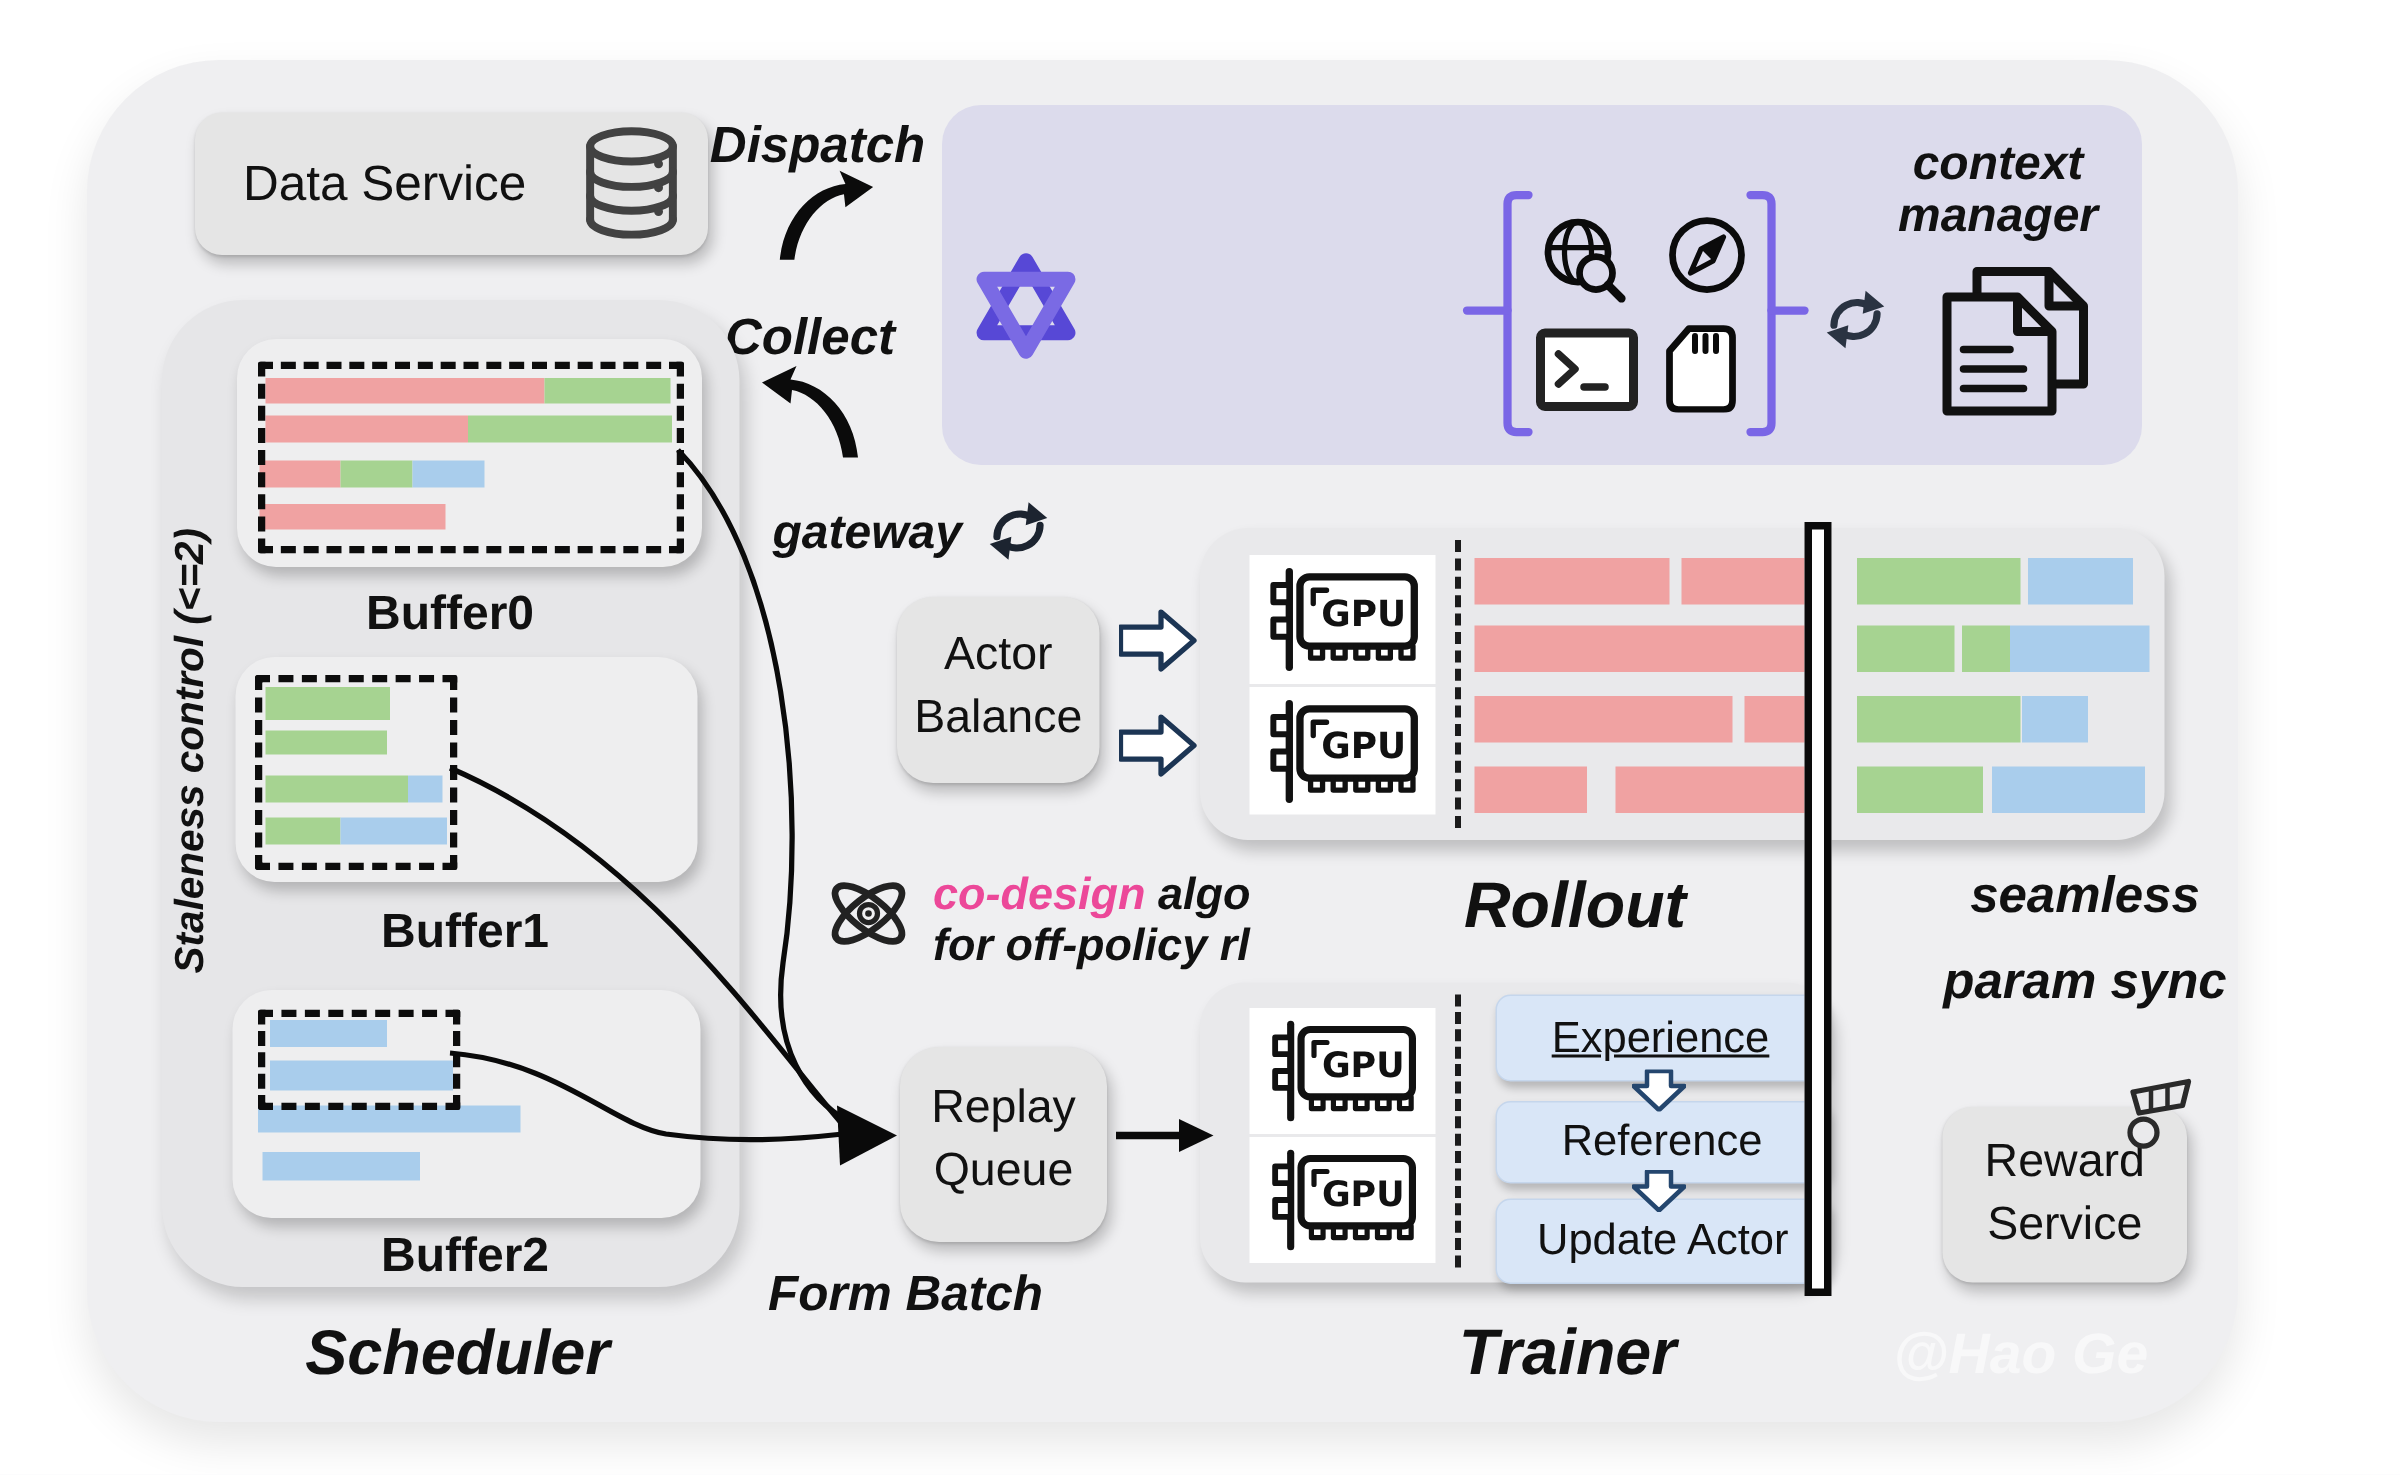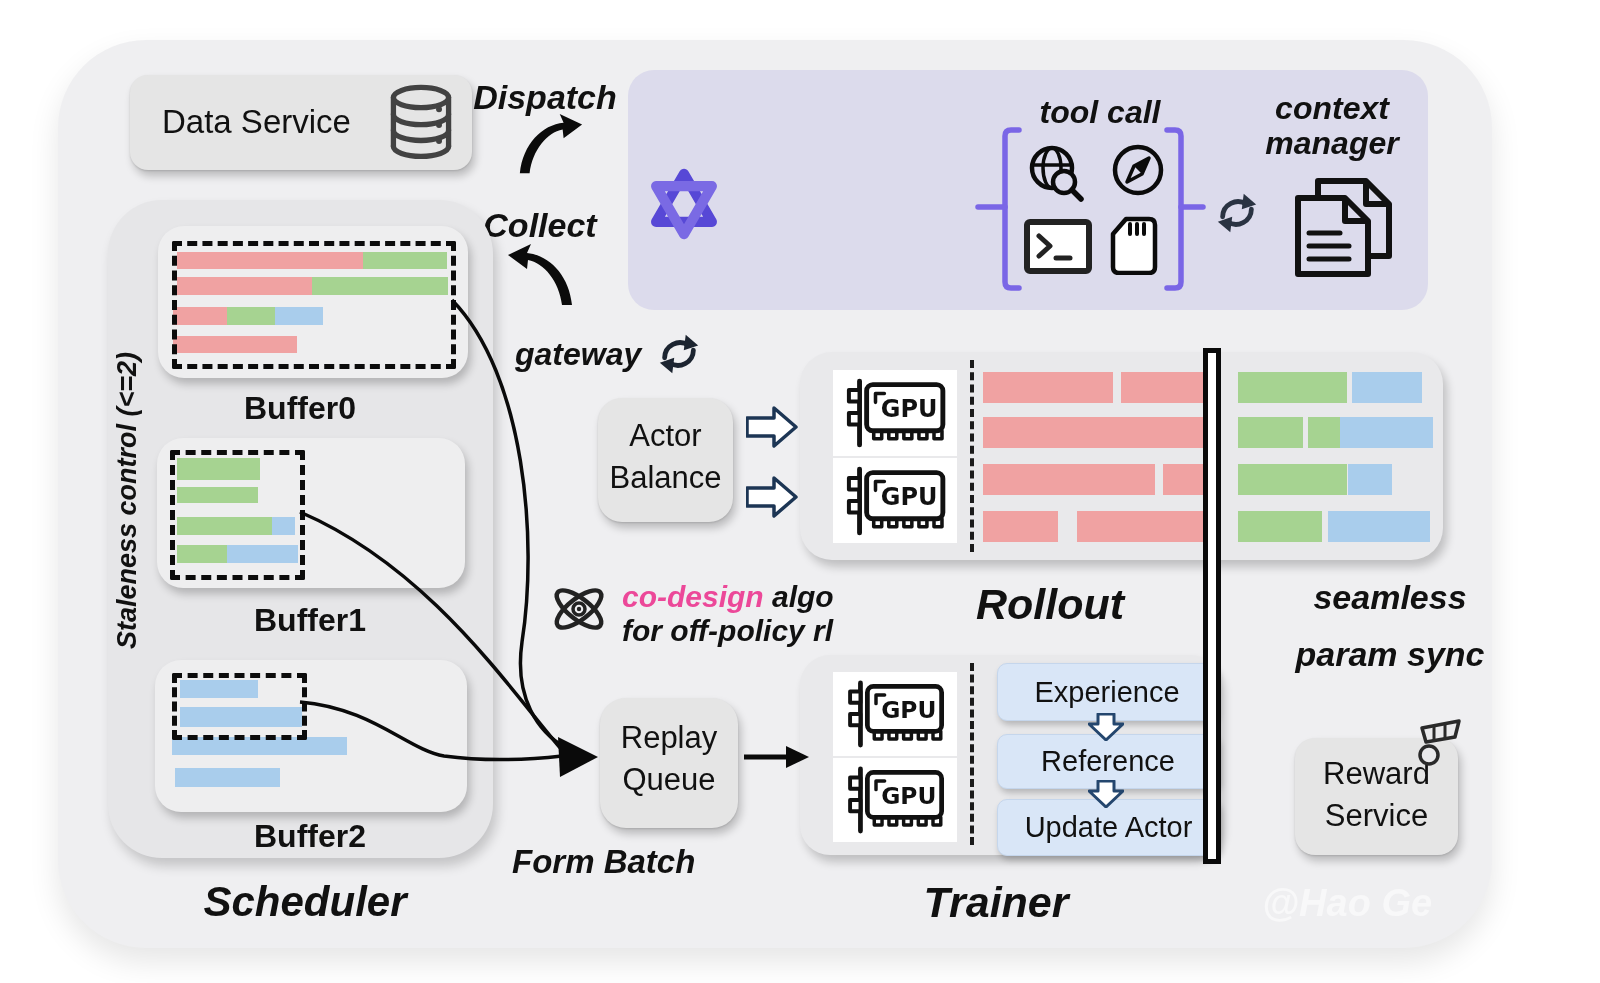--- a/index.html
+++ b/index.html
@@ -59,21 +59,20 @@
   </svg>
 
   <div class="abs purple-box"></div>
   <svg class="abs" style="left:648px;top:166px;" width="72" height="76" viewBox="0 0 64 68">
     <g fill="none" stroke="#5748d6" stroke-width="9" stroke-linejoin="round">
       <path d="M32,7 L57,50 L7,50 Z"></path>
       <path d="M32,61 L7,18 L57,18 Z" stroke="#7a6ae4"></path>
     </g>
   </svg>
 
-  <div class="lbl center" style="left:1010px;top:94px;width:180px;font-size:32px;">tool call</div>
 
   <svg class="abs" style="left:975px;top:126px;" width="232" height="168" viewBox="0 0 232 168">
     <g fill="none" stroke="#7a66e6" stroke-width="5.5" stroke-linecap="round" stroke-linejoin="round">
       <path d="M44,4 h-8 q-6,0 -6,6 v146 q0,6 6,6 h8"></path>
       <path d="M192,4 h8 q6,0 6,6 v146 q0,6 -6,6 h-8"></path>
       <path d="M3,81 H30"></path>
       <path d="M206,81 H228"></path>
     </g>
   </svg>
 
@@ -264,31 +263,31 @@
           <rect x="10" y="18" width="12" height="13" fill="#fff" stroke-width="4.5"></rect>
           <rect x="10" y="44" width="12" height="13" fill="#fff" stroke-width="4.5"></rect>
           <rect x="30" y="12" width="86" height="52" rx="7" fill="#fff"></rect>
           <path d="M40,32 v-10 h10" stroke-width="4"></path>
           <path d="M38,64 v9 h9 v-9 m8,0 v9 h9 v-9 m8,0 v9 h9 v-9 m8,0 v9 h9 v-9 m8,0 v9 h9 v-9" stroke-width="4"></path>
         </g>
         <text x="78" y="49" text-anchor="middle" font-size="27" font-weight="bold" fill="#111">GPU</text>
       </svg>
     </div>
     <div class="vdash" style="left:170px;top:8px;height:182px;"></div>
-    <div class="step-box" style="left:197px;top:8px;width:218px;height:56px;">Experience</div>
+    <div class="step-box" style="left:197px;top:8px;width:218px;height:56px;text-decoration:underline;">Experience</div>
     <div class="step-box" style="left:197px;top:79px;width:220px;height:53px;">Reference</div>
     <div class="step-box" style="left:197px;top:144px;width:221px;height:55px;">Update Actor</div>
     <svg class="abs" style="left:288px;top:58px;z-index:6;" width="36" height="28" viewBox="0 0 36 28">
       <polygon points="10,1 26,1 26,11 35,11 18,27 1,11 10,11" fill="#ffffff" stroke="#24466e" stroke-width="3" stroke-linejoin="round"></polygon>
     </svg>
     <svg class="abs" style="left:288px;top:125px;z-index:6;" width="36" height="28" viewBox="0 0 36 28">
       <polygon points="10,1 26,1 26,11 35,11 18,27 1,11 10,11" fill="#ffffff" stroke="#24466e" stroke-width="3" stroke-linejoin="round"></polygon>
     </svg>
   </div>
-  <div class="lbl center" style="left:896px;top:878px;width:200px;font-size:43px;">Trainer</div>
+  <div class="lbl center" style="left:945px;top:878px;width:200px;font-size:43px;">Trainer</div>
 
   <svg class="abs" style="left:548px;top:576px;" width="62" height="66" viewBox="0 0 62 66">
     <g fill="none" stroke="#222" stroke-width="4.5">
       <ellipse cx="31" cy="33" rx="27" ry="10.5" transform="rotate(-38 31 33)"></ellipse>
       <ellipse cx="31" cy="33" rx="27" ry="10.5" transform="rotate(38 31 33)"></ellipse>
       <circle cx="31" cy="33" r="6" stroke-width="3.5"></circle>
     </g>
     <circle cx="31" cy="33" r="2.2" fill="#222"></circle>
   </svg>
   <div class="lbl" style="left:622px;top:580px;font-size:30px;"><span style="color:#ec4899;">co-design</span><span> algo</span></div>

